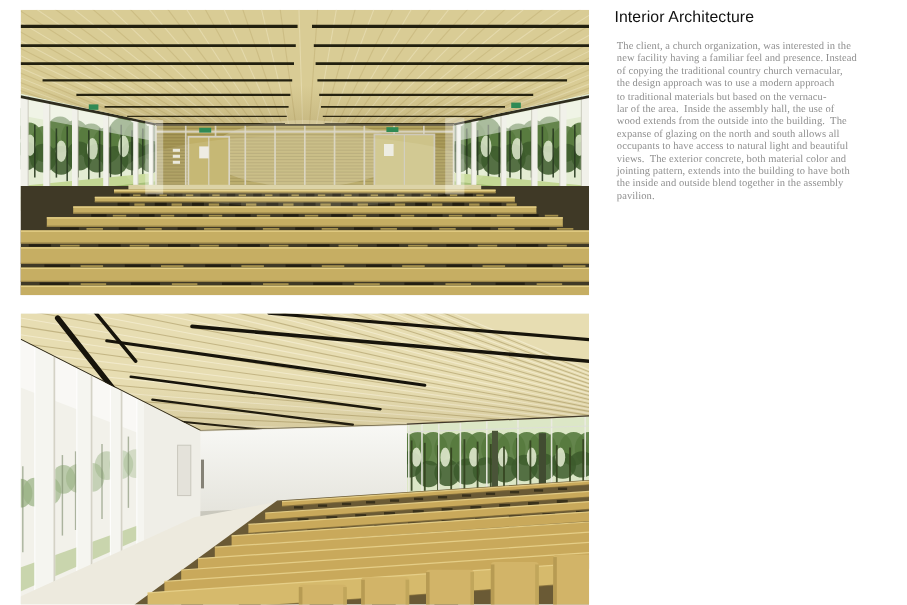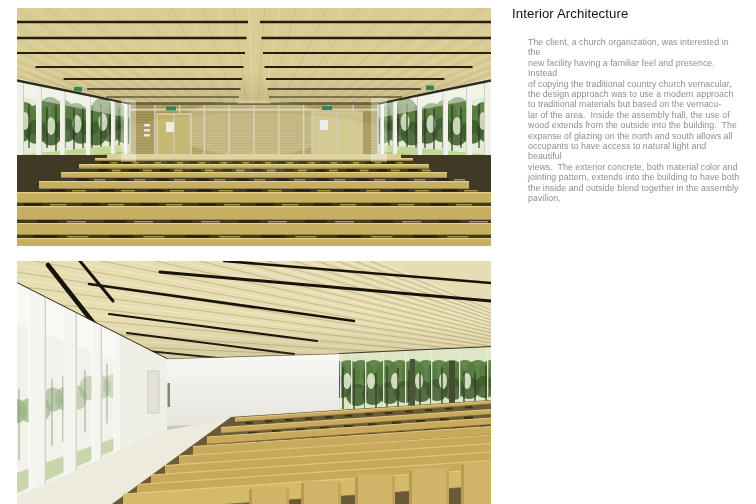--- a/index.html
+++ b/index.html
@@ -6,22 +6,22 @@
   .page{position:relative;width:756px;height:504px;background:#fff;overflow:hidden;
         font-family:"Liberation Sans",sans-serif;}
   figure{margin:0;}
   .img{position:absolute;overflow:hidden;}
   .img1{left:17px;top:8px;width:474px;height:238px;}
   .img2{left:17px;top:261px;width:474px;height:243px;}
   .img svg{display:block;width:100%;height:100%;}
   .text-col{position:absolute;left:512px;top:6px;width:244px;}
   .text-col h1{margin:0 0 12px 0;font-size:13.2px;font-weight:400;color:var(--title-text,#111);
                font-family:"Liberation Sans",sans-serif;letter-spacing:0.1px;}
-  .text-col p{margin:16px;font-size:8.8px;line-height:10.4px;color:var(--body-text,#8e8e8e);
-              white-space:pre-wrap;letter-spacing:0.05px;}
+  .text-col p{margin:2px;font-size:8.8px;line-height:10.4px;color:var(--body-text,#8e8e8e);
+              white-space:pre-wrap;letter-spacing:0.05px;font-family:Liberation Serif, serif;}
 </style>
 </head>
 <body>
 
 <div class="page">
 
   <figure class="img img1">
     <svg id="s1" viewBox="0 0 474 238" preserveAspectRatio="none">
       <defs>
         <clipPath id="c1ceil">

